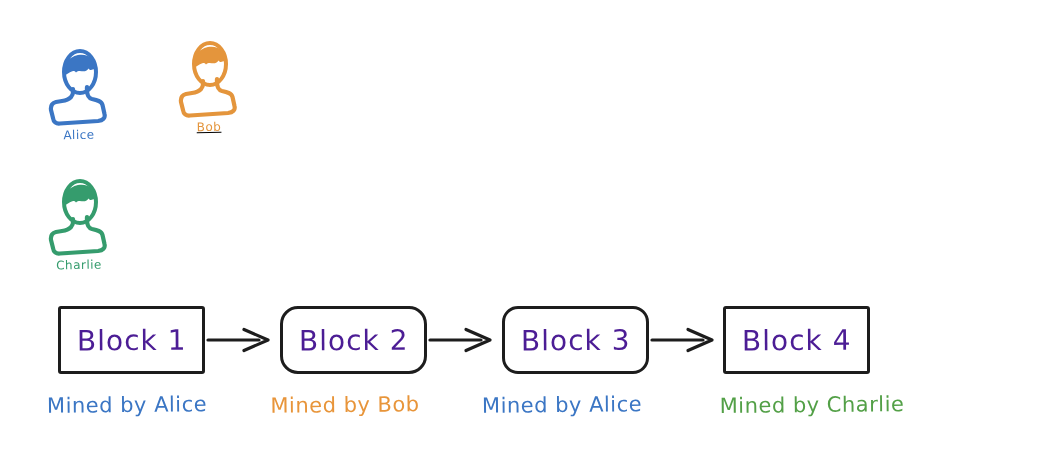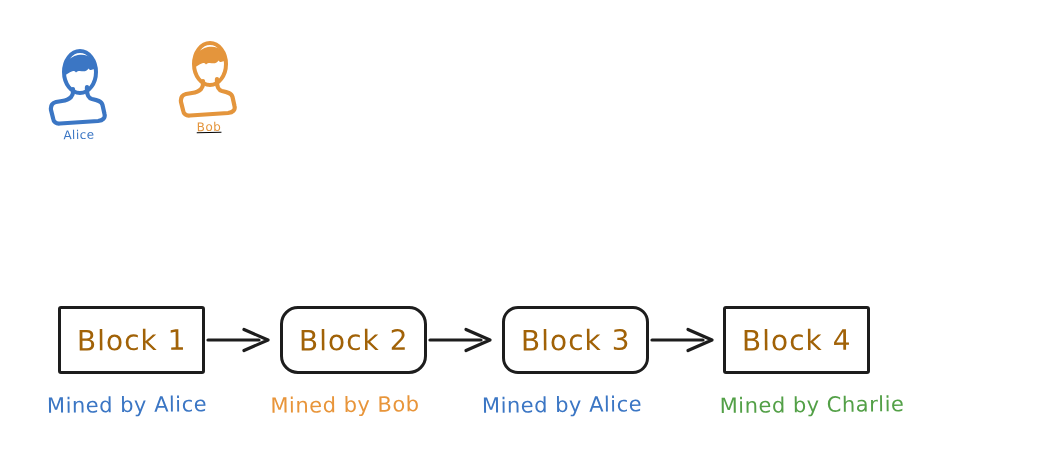--- a/index.html
+++ b/index.html
@@ -42,21 +42,21 @@
     border-radius: 3px;
     box-sizing: border-box;
     display: flex;
     align-items: center;
     justify-content: center;
     background: #ffffff;
   }
   .block-label {
     font-size: 28px;
     letter-spacing: 1px;
-    color: #a16207;
+    color: #4c1d95;
     transform: rotate(-0.4deg);
   }
   .arrow {
     position: absolute;
     top: 325px;
     height: 30px;
   }
   .arrow svg { display: block; width: 100%; height: 100%; }
   
   .mined-label {
@@ -97,20 +97,26 @@
     <div class="person-label" style="color: rgb(59, 118, 196);">Alice</div>
   </div>
 
   <div class="person" style="left:176px; top:36px;text-decoration:underline;">
     <svg viewBox="0 0 66 82" style="color: rgb(228, 149, 60);">
         <use href="#bust"></use>
       </svg>
     <div class="person-label" style="color: rgb(228, 149, 60);">Bob</div>
   </div>
 
+  <div class="person" style="left:46px; top:174px;">
+    <svg viewBox="0 0 66 82" style="color: rgb(53, 156, 109);">
+        <use href="#bust"></use>
+      </svg>
+    <div class="person-label" style="color: rgb(53, 156, 109);">Charlie</div>
+  </div>
 
 
   <div class="block" style="left:58px;">
     <span class="block-label">Block 1</span>
   </div>
 
   <div class="arrow" style="left:206px; width:66px;">
     <svg viewBox="0 0 66 30">
         <use href="#arrowline"></use>
       </svg>

